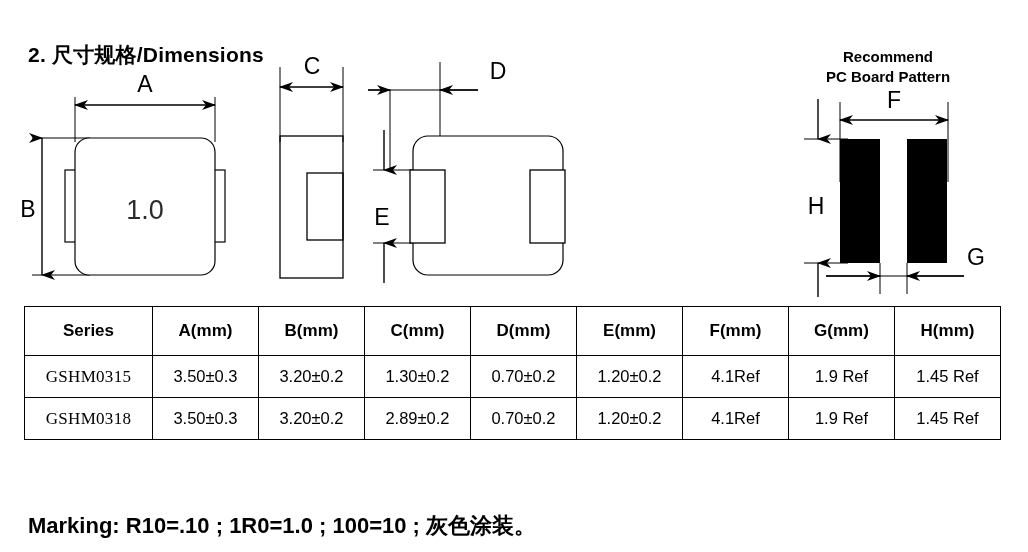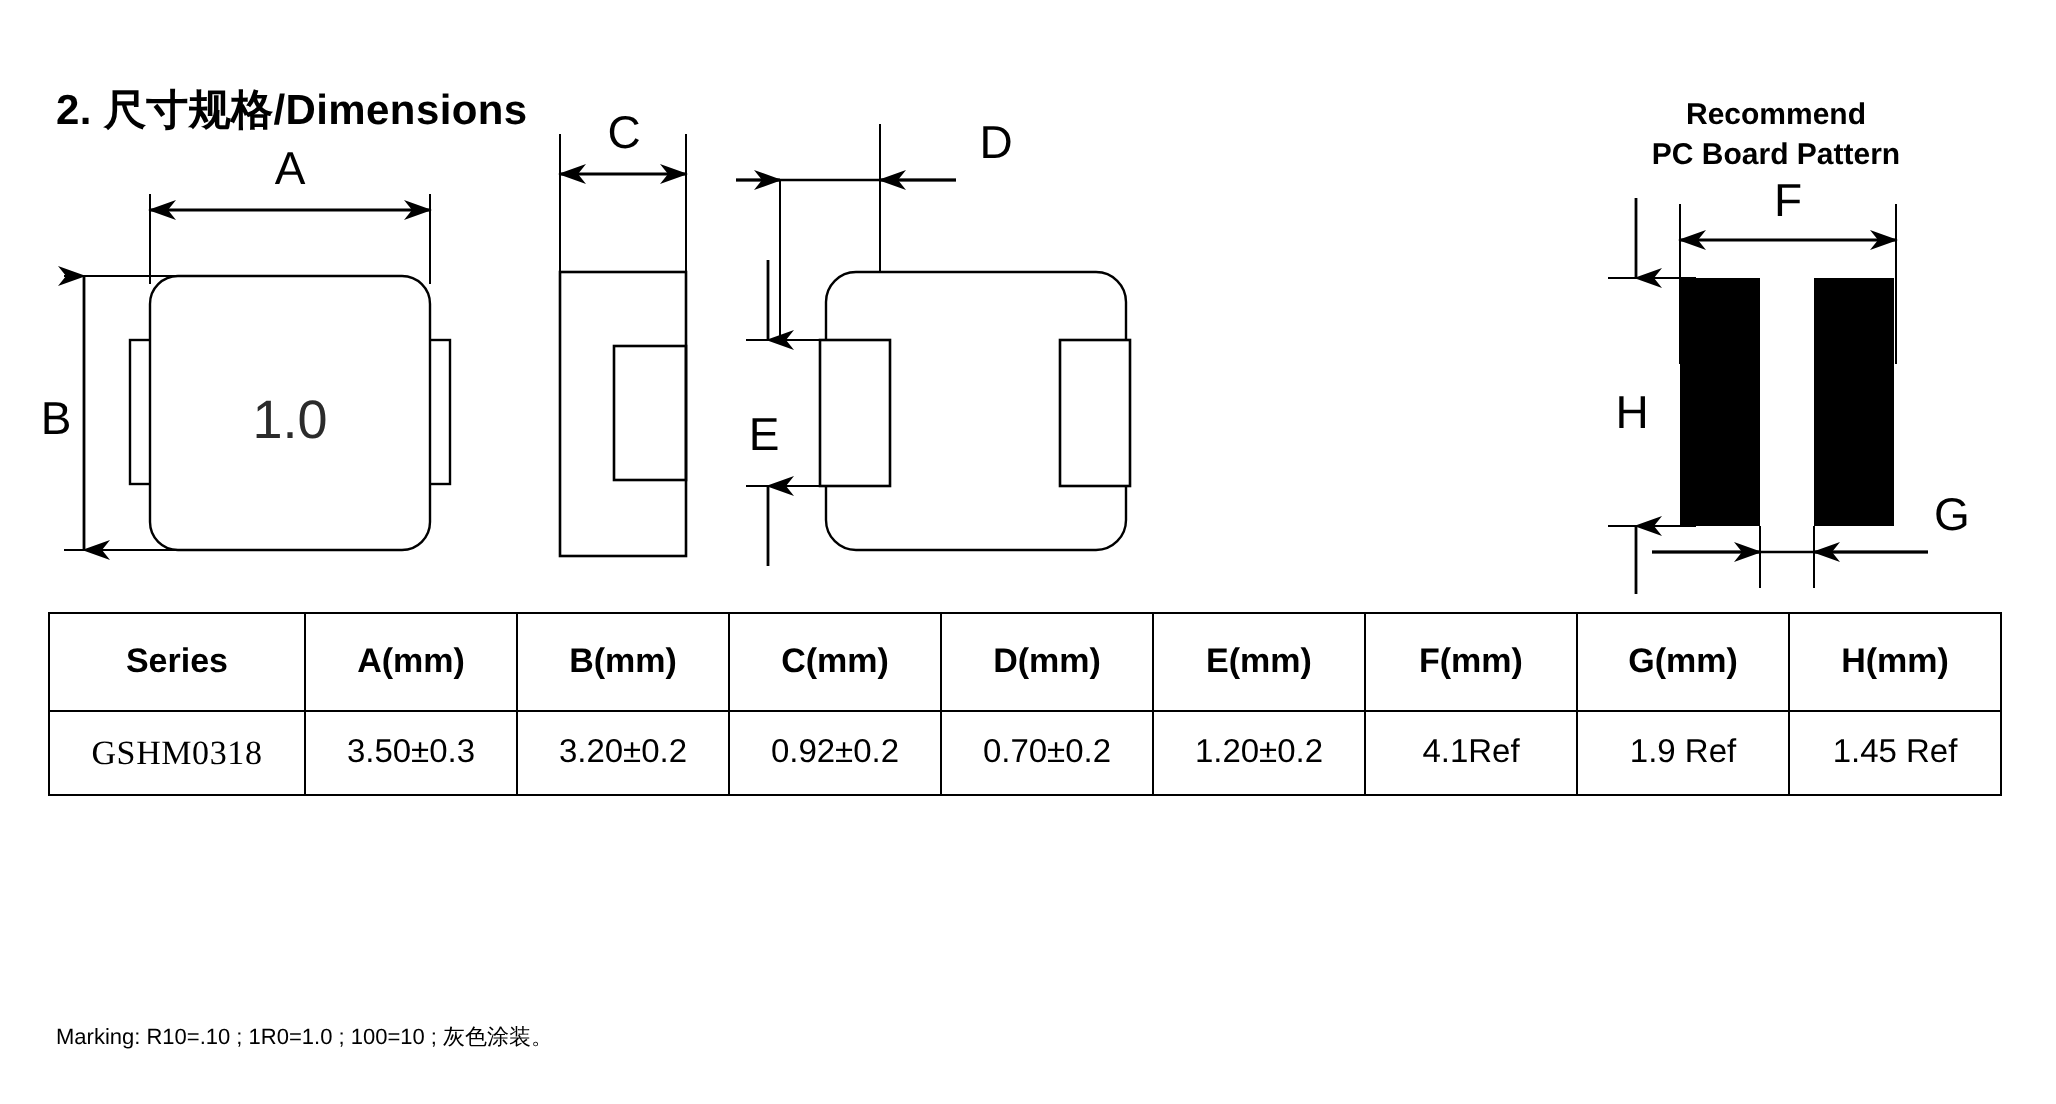--- a/index.html
+++ b/index.html
@@ -87,22 +87,22 @@
     font-family: "Liberation Serif", serif;
     font-size: 17px;
     letter-spacing: 0.3px;
   }
   .col-series { width: 128px; }
   .col-dim { width: 106px; }
   .marking {
     position: absolute;
     left: 28px;
     top: 511px;
-    font-size: 11px;
-    font-weight: normal;
+    font-size: 22px;
+    font-weight: bold;
     white-space: nowrap;
   }
 </style>
 </head>
 <body>
 
 <div id="page">
 
   <div class="title">2. 尺寸规格/Dimensions</div>
 
@@ -230,24 +230,35 @@
         <th>C(mm)</th>
         <th>D(mm)</th>
         <th>E(mm)</th>
         <th>F(mm)</th>
         <th>G(mm)</th>
         <th>H(mm)</th>
       </tr>
     </thead>
     <tbody>
       <tr>
+        <td class="series-cell">GSHM0315</td>
+        <td>3.50±0.3</td>
+        <td>3.20±0.2</td>
+        <td>1.30±0.2</td>
+        <td>0.70±0.2</td>
+        <td>1.20±0.2</td>
+        <td>4.1Ref</td>
+        <td>1.9 Ref</td>
+        <td>1.45 Ref</td>
+      </tr>
+      <tr>
         <td class="series-cell">GSHM0318</td>
         <td>3.50±0.3</td>
         <td>3.20±0.2</td>
-        <td>0.92±0.2</td>
+        <td>2.89±0.2</td>
         <td>0.70±0.2</td>
         <td>1.20±0.2</td>
         <td>4.1Ref</td>
         <td>1.9 Ref</td>
         <td>1.45 Ref</td>
       </tr>
     </tbody>
   </table>
 
   <div class="marking">Marking: R10=.10 ; 1R0=1.0 ; 100=10 ; 灰色涂装。</div>

